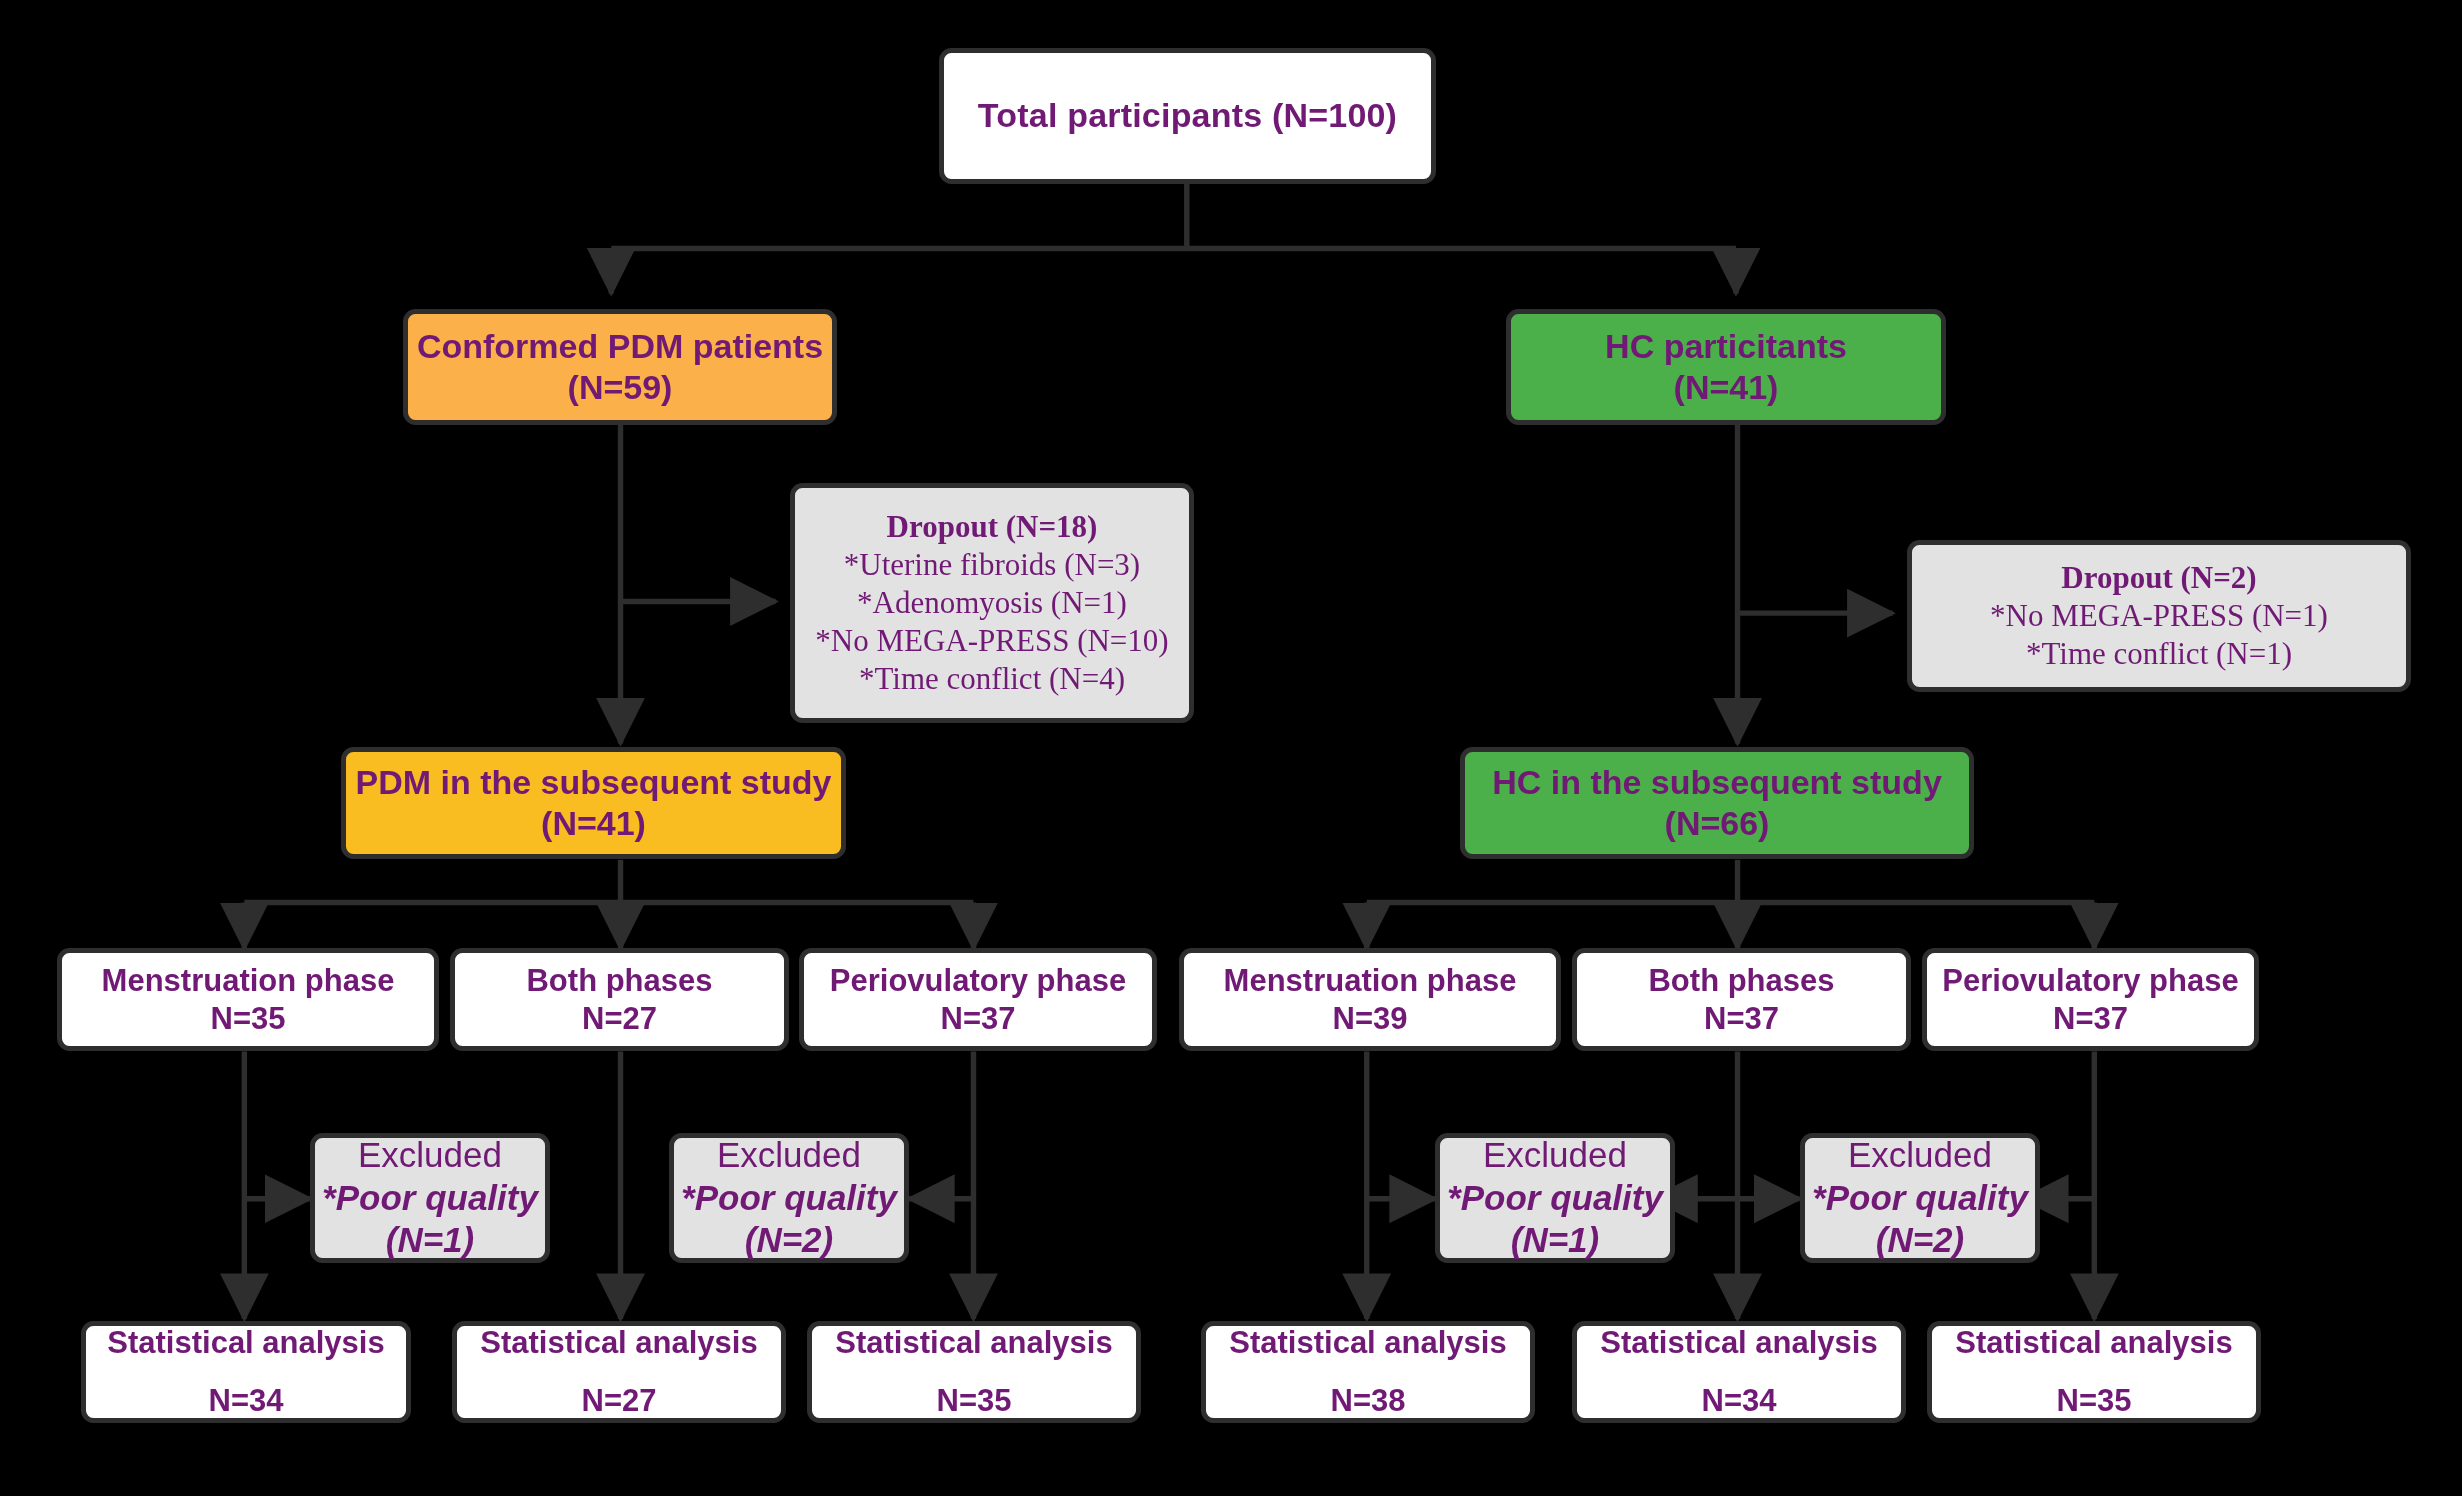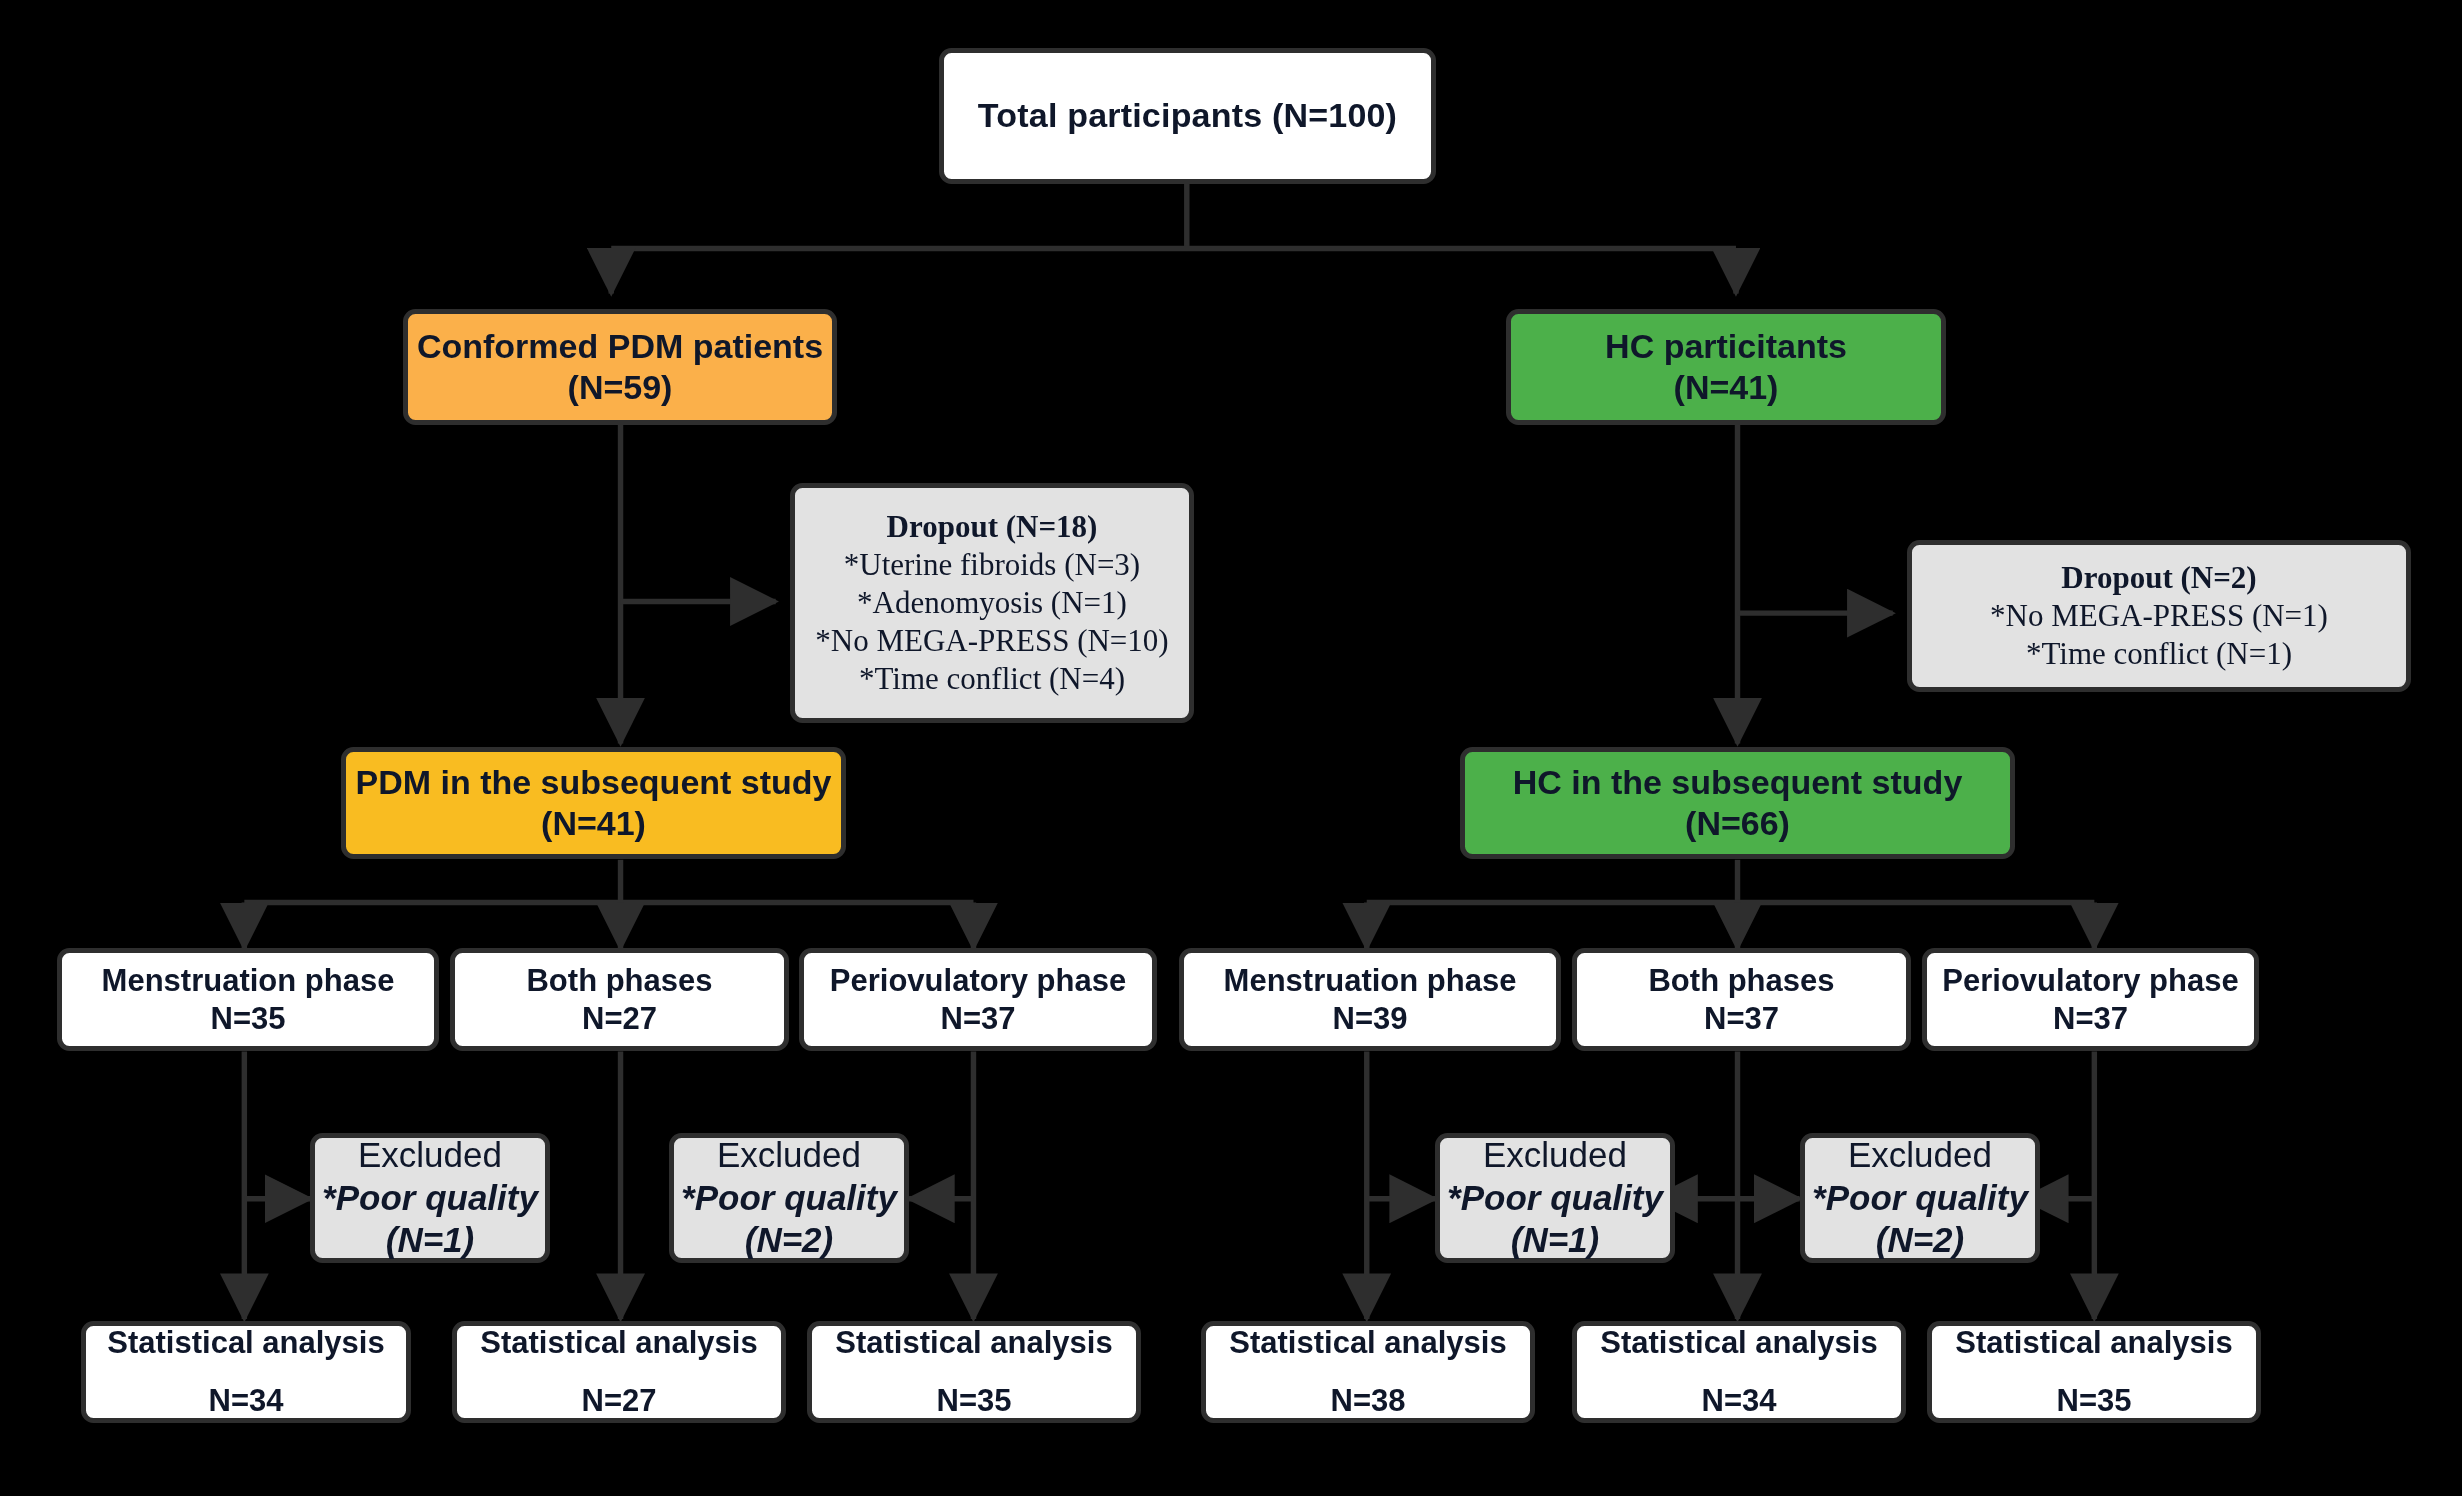--- a/index.html
+++ b/index.html
@@ -25,21 +25,21 @@
   }
   .node {
     position: absolute;
     border: 5.4px solid #2e2e2e;
     border-radius: 12.4px;
     display: flex;
     flex-direction: column;
     align-items: center;
     justify-content: center;
     text-align: center;
-    color: #0f172a;
+    color: #701a75;
     line-height: 1.22;
     z-index: 3;
   }
   .node .line { display: block; white-space: nowrap; }
 
   
   .n-white   { background: #ffffff; }
   .n-orange1 { background: #fbb04a; }
   .n-orange2 { background: #f9bc21; }
   .n-green   { background: #4cb04a; }
@@ -144,21 +144,21 @@
       <span class="line">*No MEGA-PRESS (N=1)</span>
       <span class="line">*Time conflict (N=1)</span>
     </div>
   </div>
 
   <div class="node n-orange2 sans fs-sub" style="left:341px; top:747px; width:505px; height:112px;">
     <span class="line">PDM in the subsequent study</span>
     <span class="line">(N=41)</span>
   </div>
 
-  <div class="node n-green sans fs-sub" style="left:1460px; top:747px; width:555px; height:112px;">
+  <div class="node n-green sans fs-sub" style="left:1460px; top:747px; width:514px; height:112px;">
     <span class="line">HC in the subsequent study</span>
     <span class="line">(N=66)</span>
   </div>
 
   <div class="node n-white sans fs-phase" style="left:57px; top:948px; width:382px; height:103px;">
     <span class="line">Menstruation phase</span>
     <span class="line">N=35</span>
   </div>
   <div class="node n-white sans fs-phase" style="left:450px; top:948px; width:339px; height:103px;">
     <span class="line">Both phases</span>

